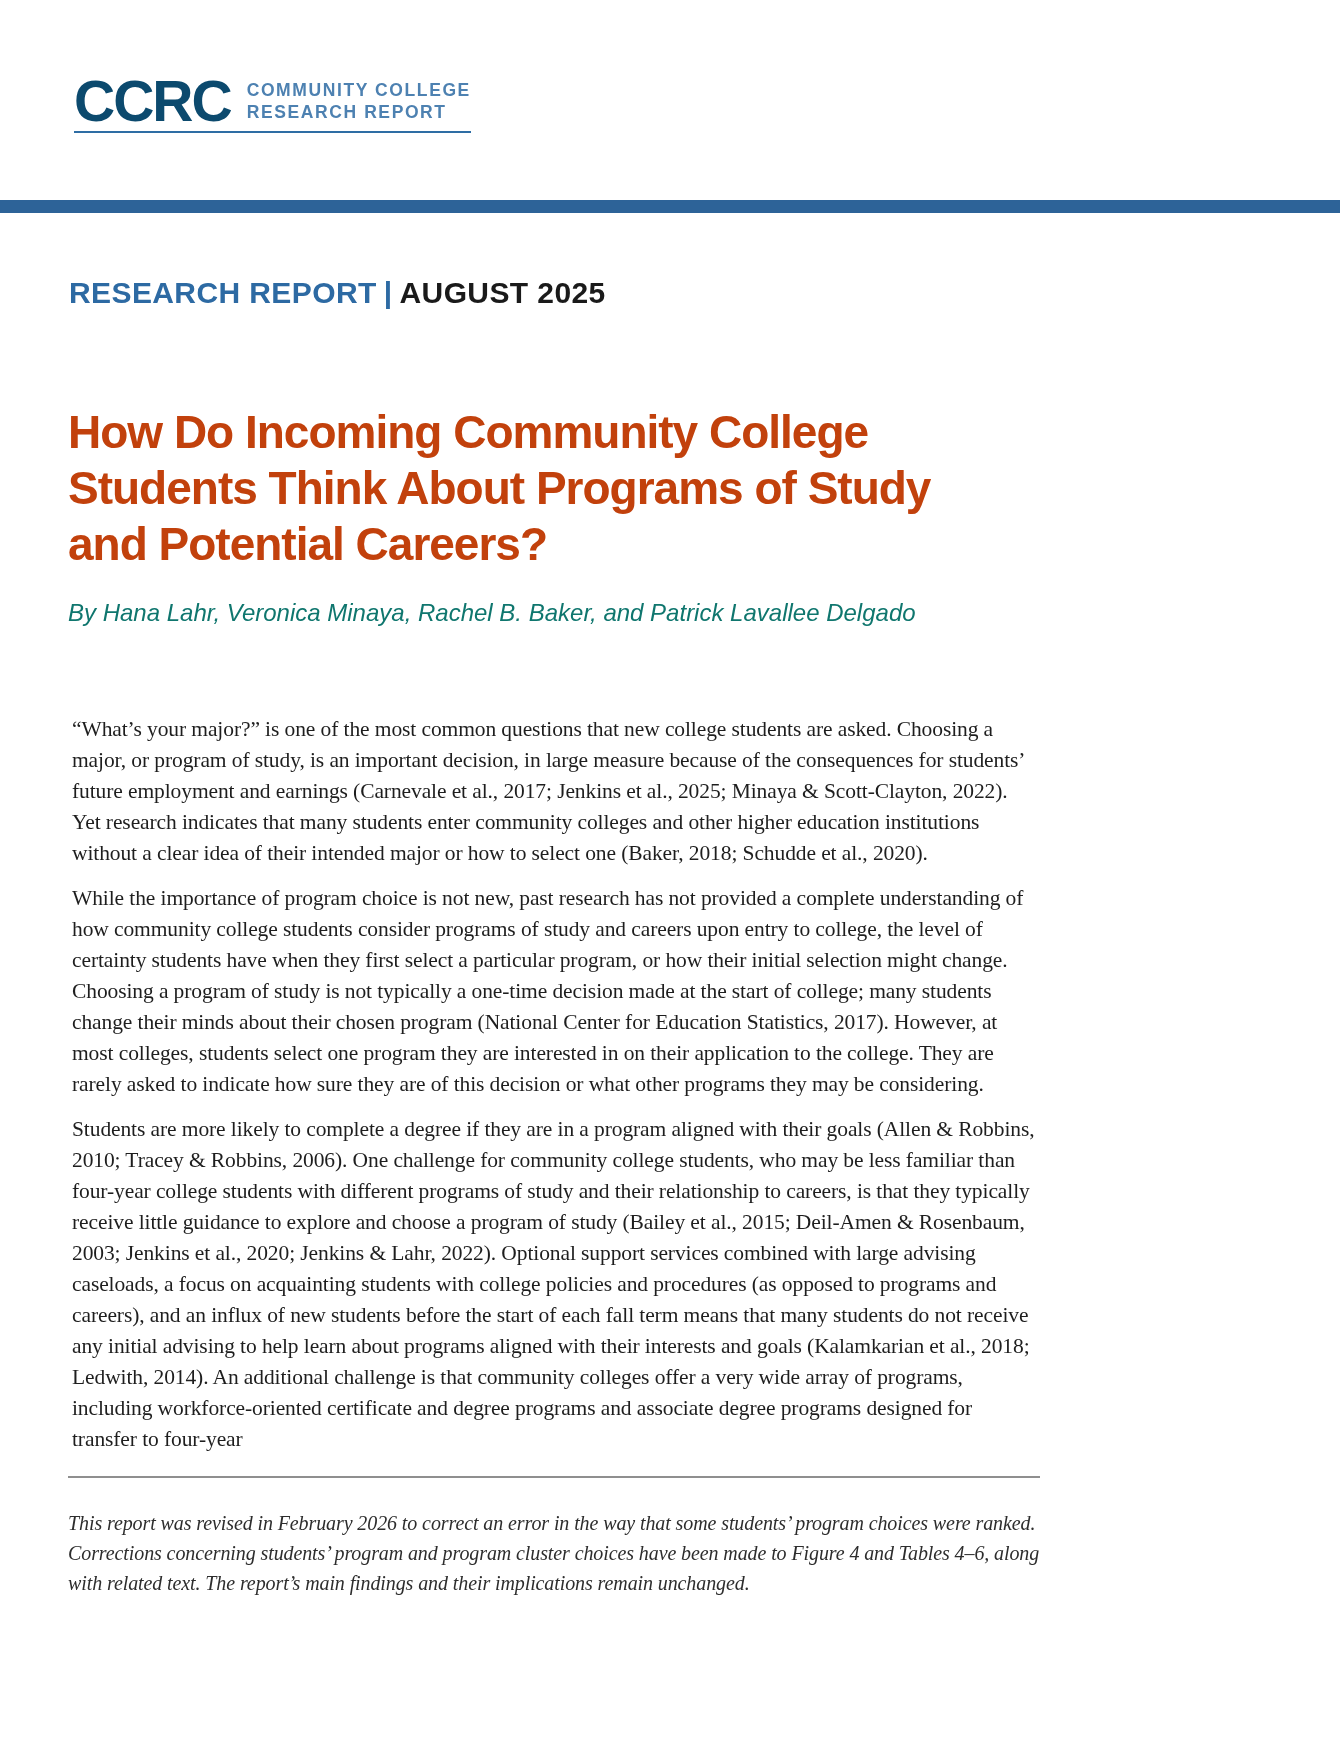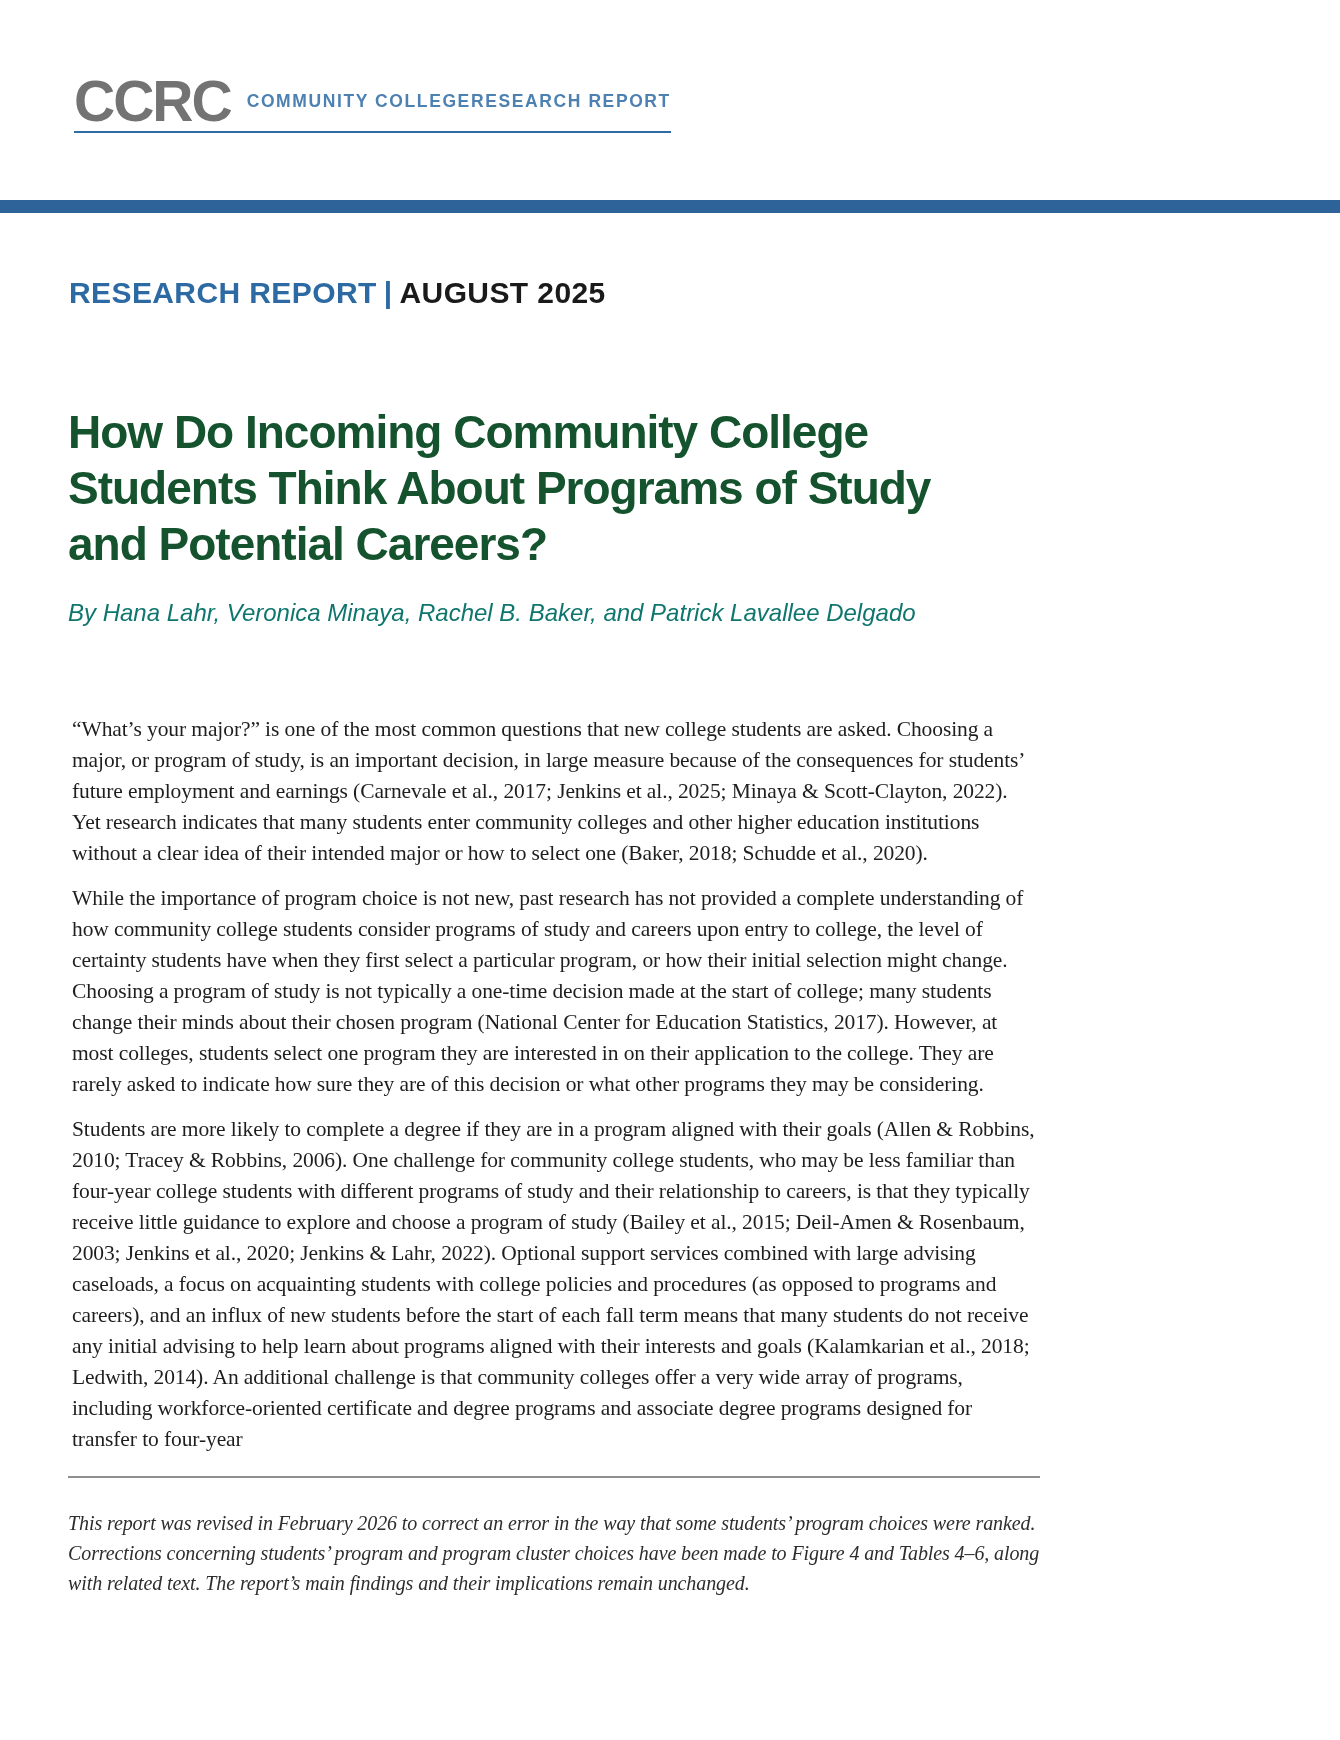--- a/index.html
+++ b/index.html
@@ -11,24 +11,24 @@
     overflow:hidden;
     font-family:"Liberation Serif", serif;
   }
 
   
   .brand{position:absolute;top:76px;left:74px;}
   .logo-row{display:flex;align-items:center;gap:16px;}
   .ccrc-wordmark{
     font-family:"Liberation Sans", sans-serif;
     font-weight:800;font-size:57px;line-height:50px;
-    letter-spacing:-2px;color:#737373;
+    letter-spacing:-2px;color:#0c4a6e;
   }
   .org-name{
-    display:flex;flex-direction:row;justify-content:center;
+    display:flex;flex-direction:column;justify-content:center;
     font-family:"Liberation Sans", sans-serif;
     font-weight:700;font-size:17.5px;line-height:22px;
     letter-spacing:1.6px;color:#4d81b1;
   }
   .brand-divider{border:0;border-top:2.5px solid #2e6da4;margin:5px 0 6px 0;}
   .institution{
     font-family:"Liberation Serif", serif;
     font-weight:700;font-size:24.5px;color:#21345f;
     letter-spacing:0.2px;
   }
@@ -49,21 +49,21 @@
   .kicker-label{color:#2d6aa3;}
   .kicker-sep{color:#2d6aa3;margin:0 7px;}
   .kicker-date{color:#1a1a1a;}
 
   
   .page-title{
     position:absolute;top:404px;left:68px;width:912px;
     margin:0;
     font-family:"Liberation Sans", sans-serif;
     font-weight:700;font-size:46px;line-height:56px;
-    letter-spacing:-1px;color:#14532d;
+    letter-spacing:-1px;color:#c2410c;
   }
   .byline{
     position:absolute;top:599px;left:68px;width:972px;
     font-family:Liberation Sans, sans-serif;
     font-style:italic;font-size:24px;color:#0f766e;
   }
 
   
   .article{
     position:absolute;top:710px;left:68px;width:972px;

